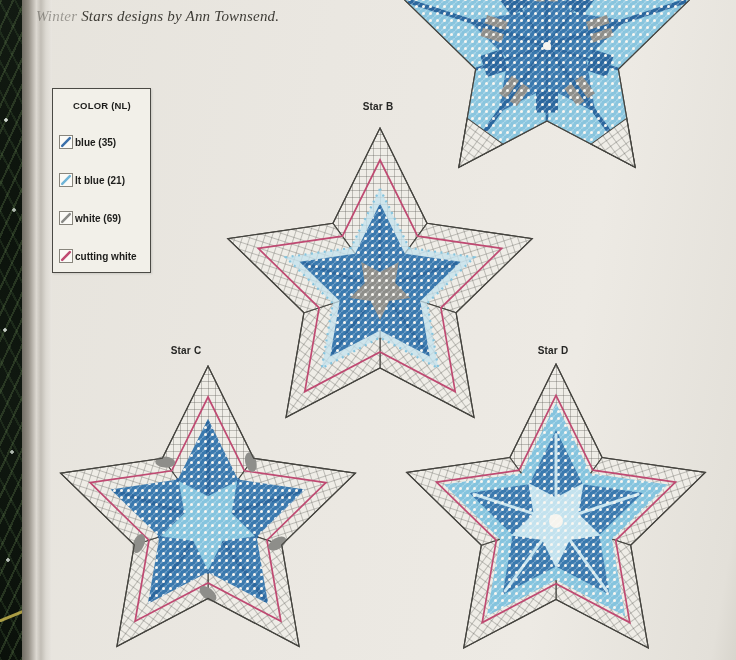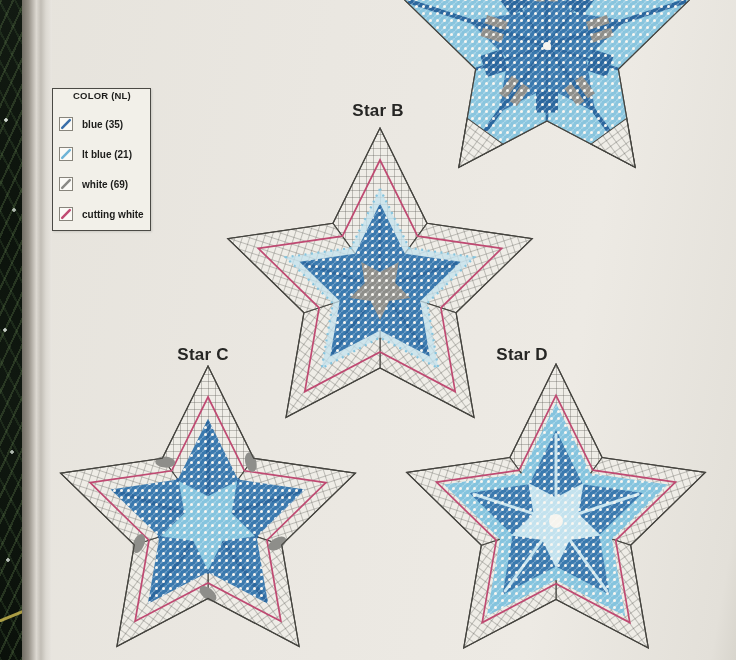--- a/index.html
+++ b/index.html
@@ -29,42 +29,43 @@
     background:linear-gradient(90deg,#716d64 0%,#969188 22%,#dcd8d1 48%,#c2beb6 63%,#dcd9d2 80%,#e9e6e0 100%);
   }
   .page-title{
     position:absolute;left:36px;top:8px;
     font-family:"Liberation Serif",serif;font-style:italic;font-size:15px;color:#3e3c36;
     white-space:nowrap;letter-spacing:.2px;
   }
   .page-title .faded{opacity:.45;filter:blur(.4px);}
   .legend{
     position:absolute;left:52px;top:88px;width:99px;box-sizing:border-box;
-    border:1.5px solid #4b4a45;background:#f2f0e9;padding:1px 5px 9px 6px;
+    border:1.5px solid #4b4a45;background:#f2f0e9;padding:11px 5px 9px 6px;
     box-shadow:1px 1px 2px rgba(0,0,0,.12);
   }
   .legend-title{font-size:9.5px;font-weight:bold;color:#1c1c1a;text-align:center;letter-spacing:.2px;}
-  .lrow{display:flex;align-items:center;gap:9px;margin-top:16px;}
+  .lrow{display:flex;align-items:center;gap:2px;margin-top:24px;}
   .lrow .llab{font-size:10px;font-weight:bold;color:#1d1d1b;white-space:nowrap;}
   .star-label{
     position:absolute;transform:translateX(-50%);
-    font-size:17px;font-weight:bold;color:#262624;letter-spacing:.2px;
+    font-size:10px;font-weight:bold;color:#262624;letter-spacing:.2px;
   }
   .star-chart{position:absolute;}
   .star-chart svg{display:block;}
 </style>
 </head>
 <body>
 
 <div class="stage">
   <div class="foliage">
     <div class="grass-blade"></div>
   </div>
   <div class="page-edge"></div>
 
+  <div class="page-title"><span class="faded">Winter</span><span> Stars designs by Ann Townsend.</span></div>
 
   <div class="legend">
     <div class="legend-title">COLOR (NL)</div>
     <div id="legend-rows">
         <div class="lrow">
       <svg width="14" height="14">
         <rect x="0.5" y="0.5" width="13" height="13" fill="#fbfaf6" stroke="#88857c"></rect>
         <line x1="3.2" y1="10.8" x2="10.8" y2="3.2" stroke="#3a6fa9" stroke-width="2.5" stroke-linecap="round"></line>
       </svg>
       <span class="llab">blue (35)</span>
@@ -343,15 +344,15 @@
           <line x1="169.0" y1="169.0" x2="86.9" y2="142.3" stroke="#c3e2ee" stroke-width="3" stroke-linecap="round"></line>
           <polygon points="196.7,130.9 191.4,161.7 213.8,183.6 182.8,188.1 169.0,216.1 155.2,188.1 124.2,183.6 146.6,161.7 141.3,130.9 169.0,145.4" fill="#c3e2ee"></polygon>
           <circle cx="169" cy="169" r="7" fill="#f6f4ee"></circle>
           <polygon points="169.0,51.3 203.6,121.4 281.0,132.6 225.0,187.2 238.2,264.3 169.0,227.9 99.8,264.3 113.0,187.2 57.0,132.6 134.4,121.4" fill="url(#star-d-t)"></polygon>
         </g>
         <polygon points="169.0,12.0 215.1,105.5 318.3,120.5 243.7,193.3 261.3,296.0 169.0,247.5 76.7,296.0 94.3,193.3 19.7,120.5 122.9,105.5" fill="none" stroke="#45443f" stroke-width="1.2"></polygon>
       </svg>
     </div>
 
   <div class="star-label" style="left:378px;top:101px;">Star B</div>
-  <div class="star-label" style="left:203px;top:345px;">Star C</div>
-  <div class="star-label" style="left:522px;top:345px;">Star D</div>
+  <div class="star-label" style="left:186px;top:345px;">Star C</div>
+  <div class="star-label" style="left:553px;top:345px;">Star D</div>
 </div>
 
 </body></html>

